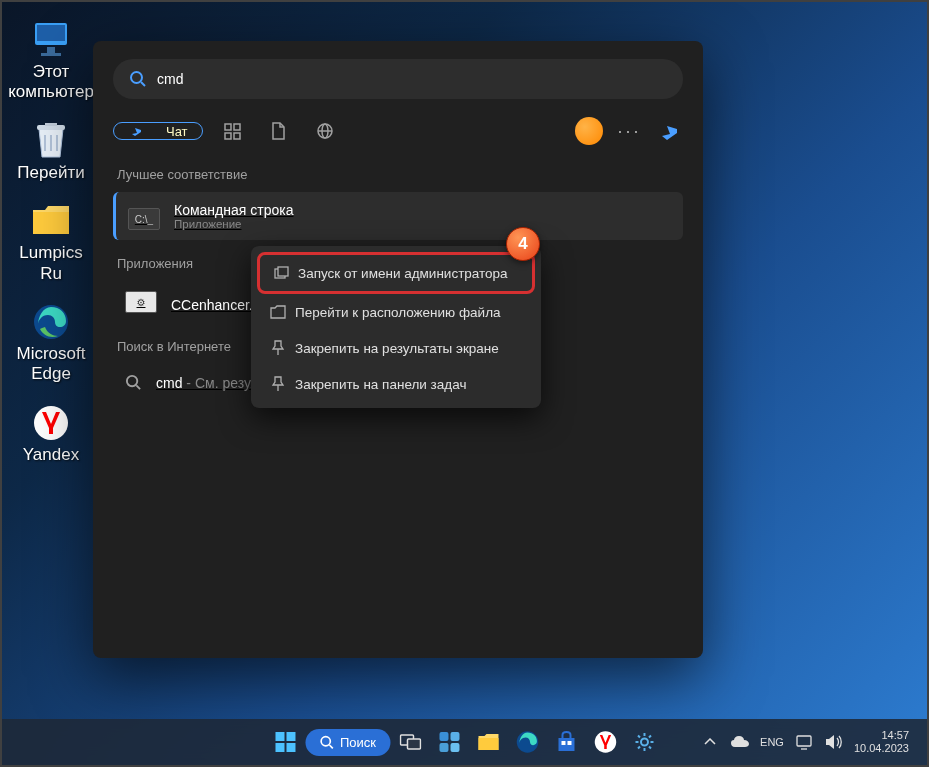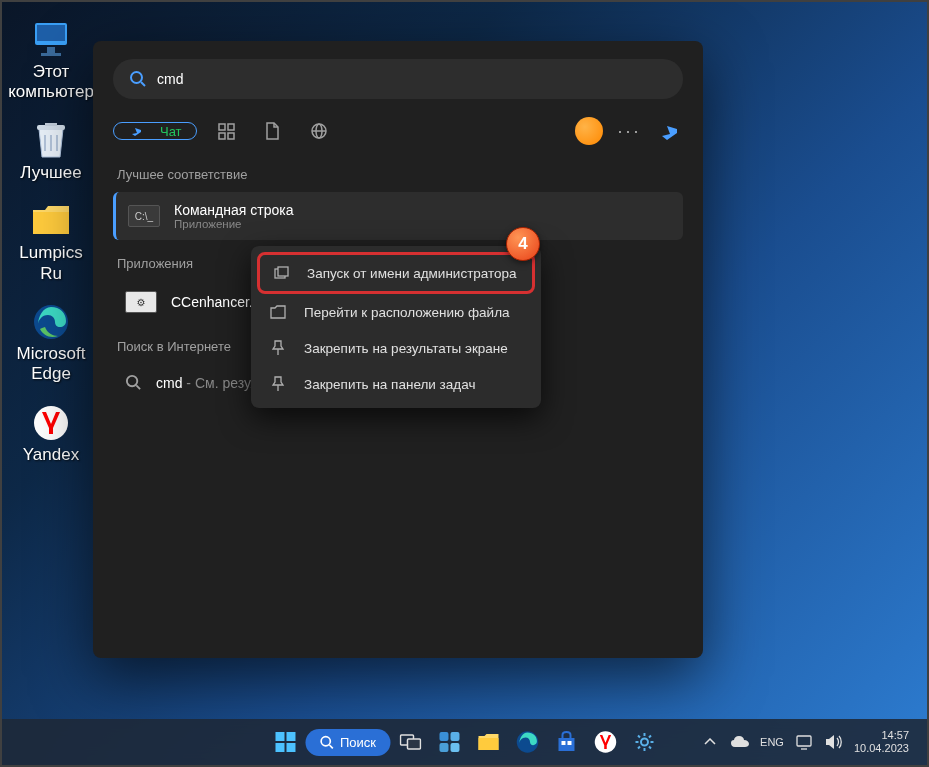--- a/index.html
+++ b/index.html
@@ -6,34 +6,34 @@
 body{width:929px;height:767px;background:linear-gradient(135deg,#0a1628 0%,#0d2847 30%,#1a4d8f 60%,#2d7dd2 100%);position:relative;overflow:hidden;border:2px solid #404040;}
 .desktop{position:absolute;inset:0;}
 .desktop-icons{position:absolute;left:15px;top:18px;display:flex;flex-direction:column;gap:18px;}
 .desktop-icon{display:flex;flex-direction:column;align-items:center;gap:2px;width:68px;cursor:pointer;}
 .desktop-icon .ico{width:40px;height:40px;display:flex;align-items:center;justify-content:center;}
 .desktop-icon .label{color:#fff;font-size:17px;text-align:center;text-shadow:1px 1px 2px rgba(0,0,0,0.8);line-height:1.2;}
 .search-panel{position:absolute;left:91px;top:39px;width:610px;height:617px;background:#202020;border-radius:8px;box-shadow:0 20px 60px rgba(0,0,0,0.6);padding:18px 20px;}
 .search-box{background:#2d2d2d;border-radius:20px;height:40px;display:flex;align-items:center;padding:0 16px;gap:10px;margin-bottom:16px;}
 .search-box input{background:transparent;border:none;outline:none;color:#fff;font-size:14px;flex:1;}
 .tabs-row{display:flex;align-items:center;gap:14px;margin-bottom:20px;}
-.tab-pill{display:flex;align-items:center;gap:16px;padding:0 14px;border-radius:18px;border:1px solid #4a9eff;color:#22c55e;font-size:13px;cursor:pointer;}
+.tab-pill{display:flex;align-items:center;gap:22px;padding:0 14px;border-radius:18px;border:1px solid #4a9eff;color:#fef9c3;font-size:13px;cursor:pointer;}
 .tab-icon{width:32px;height:32px;display:flex;align-items:center;justify-content:center;border-radius:50%;color:#a0a0a0;cursor:pointer;}
 .tabs-spacer{flex:1;}
 .orange{width:28px;height:28px;border-radius:50%;background:radial-gradient(circle at 35% 35%,#ffb347,#ff8800);}
 .dots{color:#b0b0b0;font-size:18px;letter-spacing:2px;cursor:pointer;}
 .bing{width:28px;height:28px;display:flex;align-items:center;justify-content:center;}
 .section-header{color:#a0a0a0;font-size:13px;margin:4px 4px 10px;}
-.result-item{display:flex;align-items:center;gap:14px;padding:10px 12px;border-radius:6px;cursor:pointer;}
+.result-item{display:flex;align-items:flex-end;gap:14px;padding:10px 12px;border-radius:6px;cursor:pointer;text-decoration:underline;}
 .result-item.best{background:#2d2d2d;border-left:3px solid #4a9eff;}
 .result-icon{width:32px;height:22px;background:#3a3a3a;border:1px solid #555;border-radius:2px;display:flex;align-items:center;justify-content:center;font-size:10px;color:#ccc;flex-shrink:0;}
 .result-text .title{color:#fff;font-size:14px;}
 .result-text .subtitle{color:#888;font-size:11.5px;}
 .context-menu{position:absolute;left:249px;top:244px;width:290px;background:#2c2c2c;border-radius:8px;padding:6px;box-shadow:0 10px 30px rgba(0,0,0,0.7);z-index:10;}
-.menu-item{display:flex;align-items:center;gap:17px;padding:9px 12px;border-radius:4px;color:#e0e0e0;font-size:13.5px;cursor:pointer;}
+.menu-item{display:flex;align-items:center;gap:8px;padding:9px 12px;border-radius:4px;color:#e0e0e0;font-size:13.5px;cursor:pointer;}
 .menu-item.hl{border:3px solid #d63031;border-radius:8px;}
 .menu-icon{width:18px;height:18px;display:flex;align-items:center;justify-content:center;color:#b0b0b0;}
 .badge-4{position:absolute;left:504px;top:225px;width:34px;height:34px;border-radius:50%;background:radial-gradient(circle at 35% 30%,#ff9555,#e84118);display:flex;align-items:center;justify-content:center;color:#fff;font-size:17px;font-weight:bold;z-index:20;border:1px solid #aa2200;box-shadow:0 2px 6px rgba(0,0,0,0.5);}
 .taskbar{position:absolute;bottom:0;left:0;right:0;height:46px;background:rgba(30,40,55,0.88);backdrop-filter:blur(20px);display:flex;align-items:center;padding:0 12px;}
 .taskbar-center{position:absolute;left:50%;transform:translateX(-50%);display:flex;align-items:center;gap:1px;justify-content:space-between;}
 .taskbar-item{width:38px;height:38px;display:flex;align-items:center;justify-content:center;border-radius:4px;cursor:pointer;}
 .search-pill{display:flex;align-items:center;gap:6px;background:#2a6fd6;border-radius:18px;padding:6px 14px;color:#fff;font-size:13px;cursor:pointer;}
 .taskbar-right{margin-left:auto;display:flex;align-items:center;gap:10px;color:#e0e0e0;font-size:11px;}
 .tray-icon{width:20px;height:20px;display:flex;align-items:center;justify-content:center;cursor:pointer;}
 .clock{text-align:right;line-height:1.2;cursor:pointer;margin-right:6px;}
@@ -57,21 +57,21 @@
     </div>
     <div class="desktop-icon">
       <div class="ico">
           <svg width="36" height="40" viewBox="0 0 36 40">
             <path d="M6 8 L30 8 L27 36 L9 36 Z" fill="#e8f0f8" stroke="#b0c4de" stroke-width="1"></path>
             <rect x="4" y="4" width="28" height="5" rx="2" fill="#d0dce8"></rect>
             <path d="M12 2 L24 2 L24 5 L12 5 Z" fill="#c0ccda"></path>
             <path d="M12 14 L12 30 M18 14 L18 30 M24 14 L24 30" stroke="#a0b4ce" stroke-width="1.5"></path>
           </svg>
         </div>
-      <div class="label">Лучшее</div>
+      <div class="label">Перейти</div>
     </div>
     <div class="desktop-icon">
       <div class="ico">
           <svg width="40" height="34" viewBox="0 0 40 34">
             <path d="M2 6 L14 6 L17 2 L38 2 L38 30 L2 30 Z" fill="#ffd968"></path>
             <path d="M2 8 L38 8 L38 30 L2 30 Z" fill="#ffcb3d"></path>
           </svg>
         </div>
       <div class="label">Lumpics Ru</div>
     </div>

